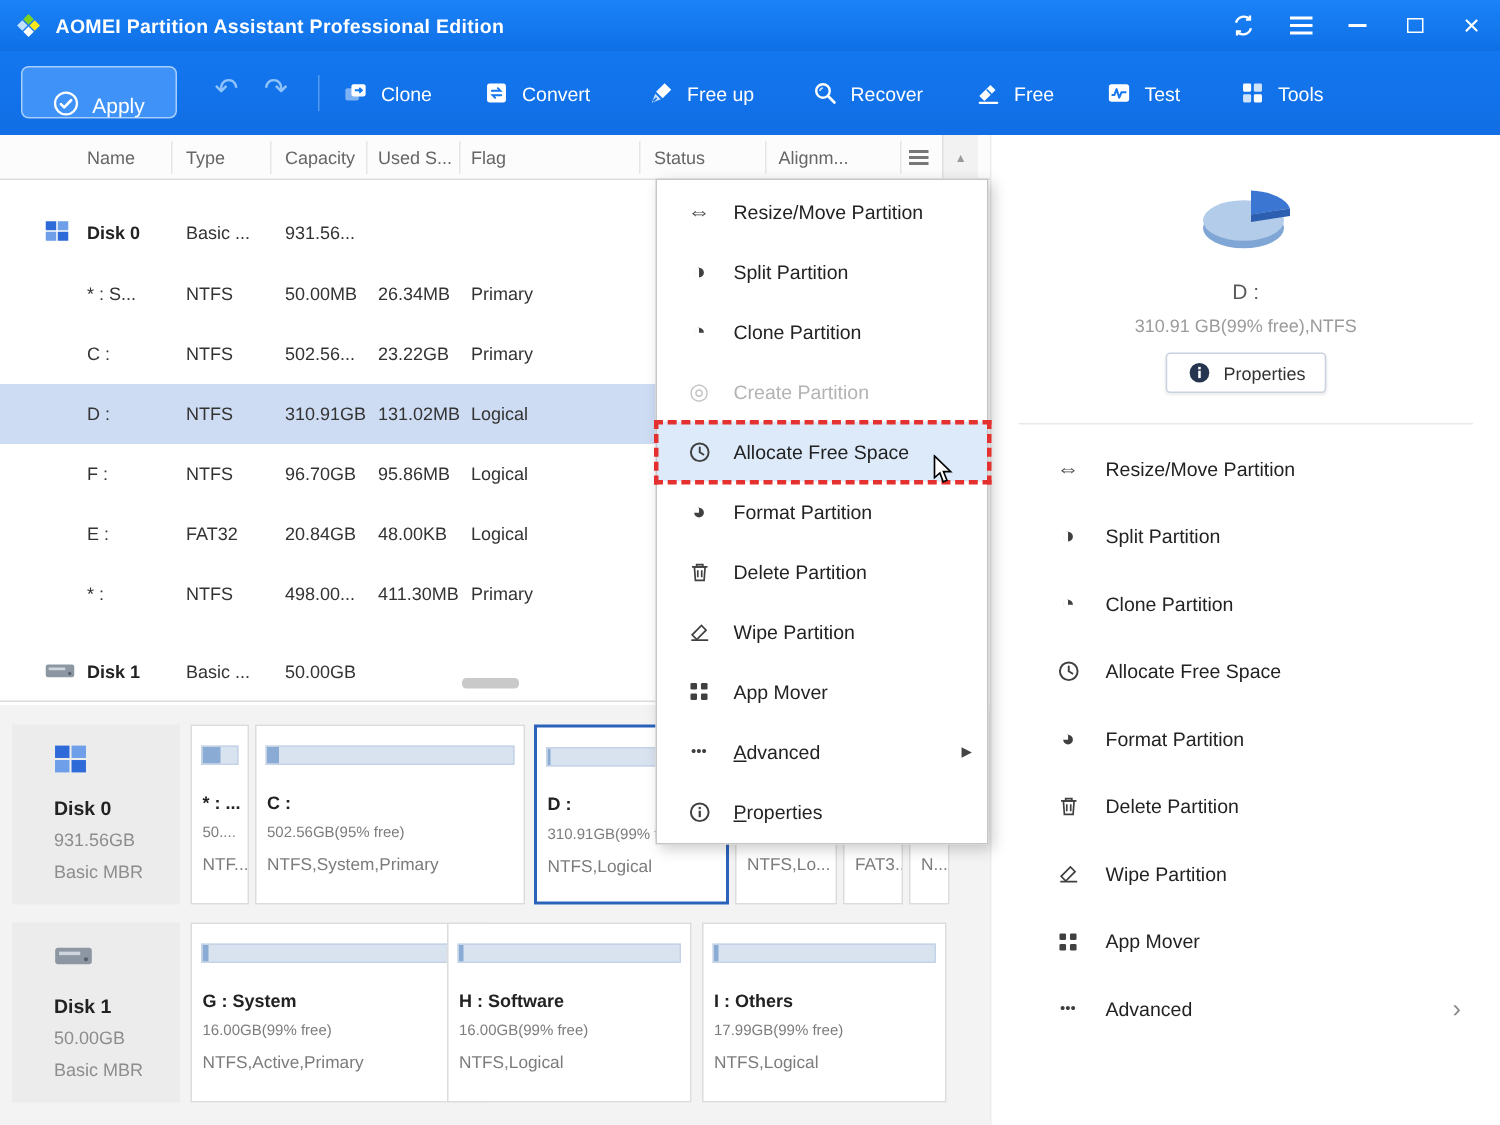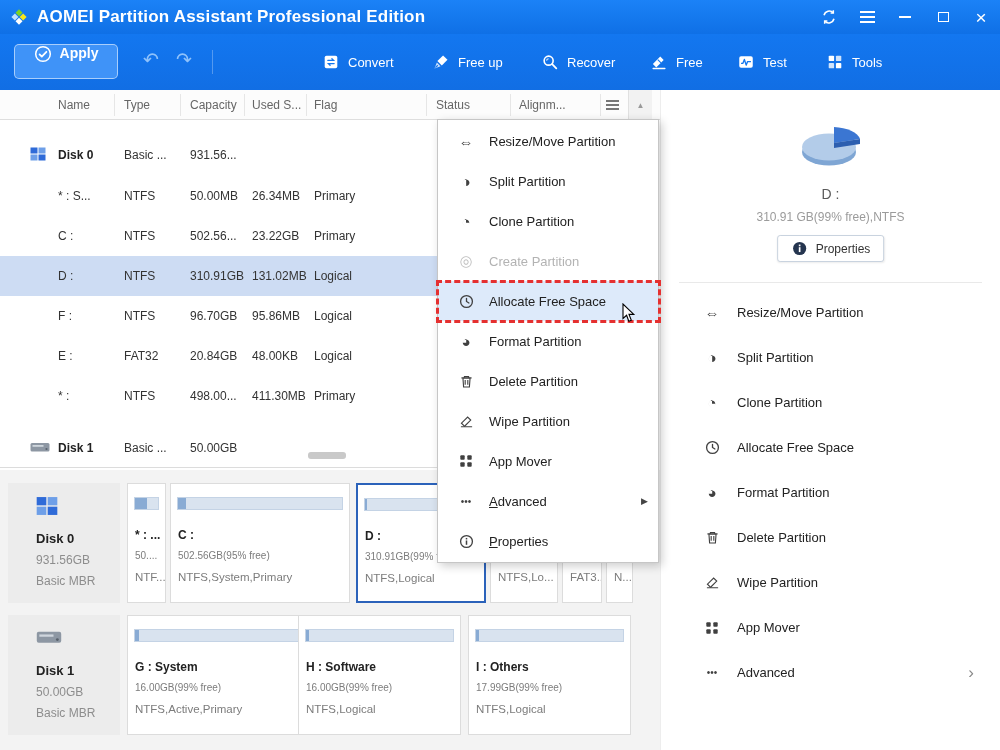--- a/index.html
+++ b/index.html
@@ -3,32 +3,32 @@
 <meta charset="utf-8">
 <style>
   *{margin:0;padding:0;box-sizing:border-box}
   html,body{width:1000px;height:750px}
   body{font-family:"Liberation Sans","DejaVu Sans",sans-serif;background:#666;-webkit-font-smoothing:antialiased}
   .window{position:relative;width:1000px;height:750px;background:#fff;overflow:hidden}
 
   
   .titlebar{position:absolute;left:0;top:0;width:1000px;height:34px;background:linear-gradient(#1b82f7,#0f70e6);display:flex;align-items:center;color:#fff;z-index:10}
   .app-logo{margin-left:10px;width:20px;height:20px;flex:0 0 auto}
-  .window-title{margin-left:9px;font-size:17px;font-weight:700;letter-spacing:.2px}
+  .window-title{margin-left:9px;font-size:13px;font-weight:700;letter-spacing:.2px}
   .tb-right{position:absolute;right:0;top:0;height:34px;display:flex}
   .tb-btn{width:38px;height:34px;display:flex;align-items:center;justify-content:center;color:#fff;cursor:default}
   .close-glyph{font-size:19px;line-height:1}
   .min-bar{width:12px;height:2px;background:#fff}
   .max-box{width:11px;height:10px;border:1.5px solid #fff}
   .burger{display:flex;flex-direction:column;gap:3px}
   .burger i{display:block;width:15px;height:2px;background:#fff}
 
   
   .toolbar{position:absolute;left:0;top:34px;width:1000px;height:56px;background:linear-gradient(#1377f0,#116ee4);z-index:10}
-  .apply-btn{position:absolute;left:14px;top:10px;width:104px;height:35px;border:1px solid rgba(255,255,255,.55);border-radius:5px;background:#3f93f8;display:flex;align-items:flex-start;justify-content:center;gap:8px;color:#fff;font-size:14px;font-weight:700;cursor:pointer}
+  .apply-btn{position:absolute;left:14px;top:10px;width:104px;height:35px;border:1px solid rgba(255,255,255,.55);border-radius:5px;background:#3f93f8;display:flex;align-items:flex-end;justify-content:center;gap:8px;color:#fff;font-size:14px;font-weight:400;cursor:pointer}
   .undo-btn,.redo-btn{position:absolute;top:14px;font-size:19px;color:#8fc2fb;cursor:pointer}
   .undo-btn{left:143px}.redo-btn{left:176px}
   .tb-sep{position:absolute;left:212px;top:16px;width:1px;height:24px;background:rgba(255,255,255,.28)}
   .tool-btn{position:absolute;top:0;height:56px;display:flex;align-items:center;gap:8px;color:#fff;font-size:13px;cursor:pointer}
   .t-clone{left:228px}.t-convert{left:322px}.t-freeup{left:432px}.t-recover{left:541px}.t-wipe{left:650px}.t-test{left:737px}.t-tools{left:826px}
 
   
   .grid-header{position:absolute;left:0;top:90px;width:660px;height:30px;background:#fcfcfc;border-bottom:1px solid #dedede;font-size:12px;color:#666;z-index:5}
   .grid-header .col{position:absolute;top:8px;white-space:nowrap}
   .c-name{left:58px}.c-type{left:124px}.c-cap{left:190px}.c-used{left:252px}.c-flag{left:314px}.c-status{left:436px}.c-align{left:519px}
@@ -147,20 +147,30 @@
             <circle cx="9" cy="9" r="7.3" fill="none" stroke="#fff" stroke-width="1.5"></circle>
             <path d="M5.6 9.4l2.2 2.2 4.6-4.8" fill="none" stroke="#fff" stroke-width="1.8" stroke-linecap="round" stroke-linejoin="round"></path>
           </svg>
       </span>
       <span>Apply</span>
     </div>
     <span class="undo-btn">↶</span>
     <span class="redo-btn">↷</span>
     <span class="tb-sep"></span>
 
+    <div class="tool-btn t-clone">
+      <span class="icon-box">
+        <svg width="20" height="20" viewBox="0 0 20 20">
+            <rect x="2.5" y="6.5" width="10" height="9" rx="1.5" fill="rgba(255,255,255,.45)"></rect>
+            <rect x="7" y="3.5" width="10.5" height="9" rx="1.5" fill="#fff"></rect>
+            <path d="M9.5 8h5M12.8 6.2 14.7 8l-1.9 1.8" fill="none" stroke="#1377f0" stroke-width="1.4"></path>
+          </svg>
+      </span>
+      <span>Clone</span>
+    </div>
     <div class="tool-btn t-freeup">
       <span class="icon-box">
         <svg width="20" height="20" viewBox="0 0 20 20">
             <path d="M12.3 2.7 17.2 7.6l-6.3 6.3-4.9-4.9z" fill="#fff"></path>
             <path d="M5.4 10.5 2.8 17.3l6.7-2.7z" fill="#cfe3fb"></path>
             <path d="M3.8 16.2l2.6-2.6" stroke="#1377f0" stroke-width="1.3"></path>
           </svg>
       </span>
       <span>Free up</span>
     </div>

